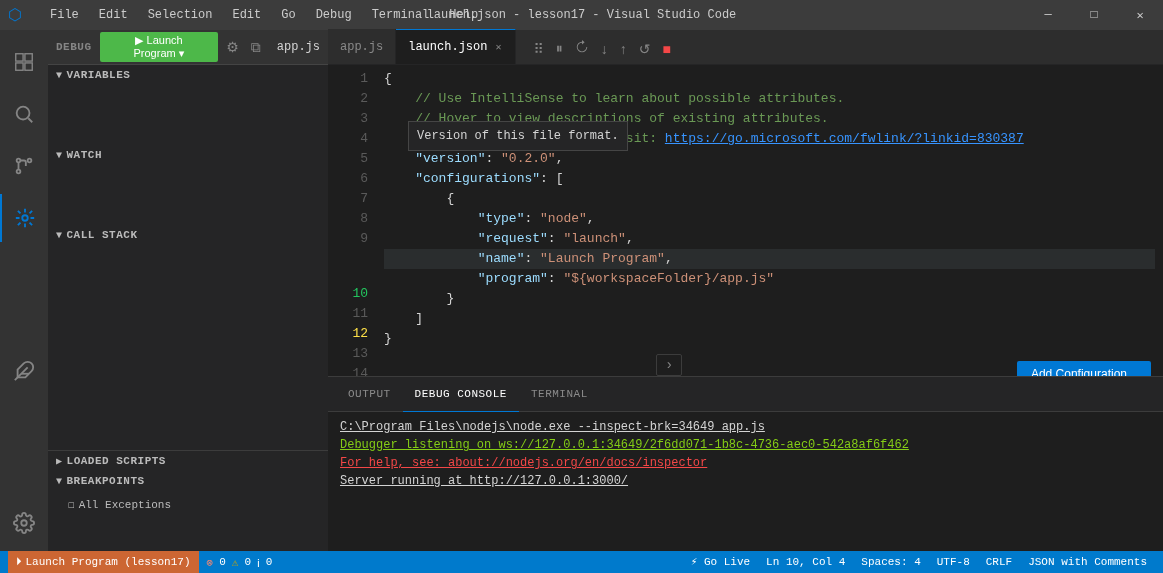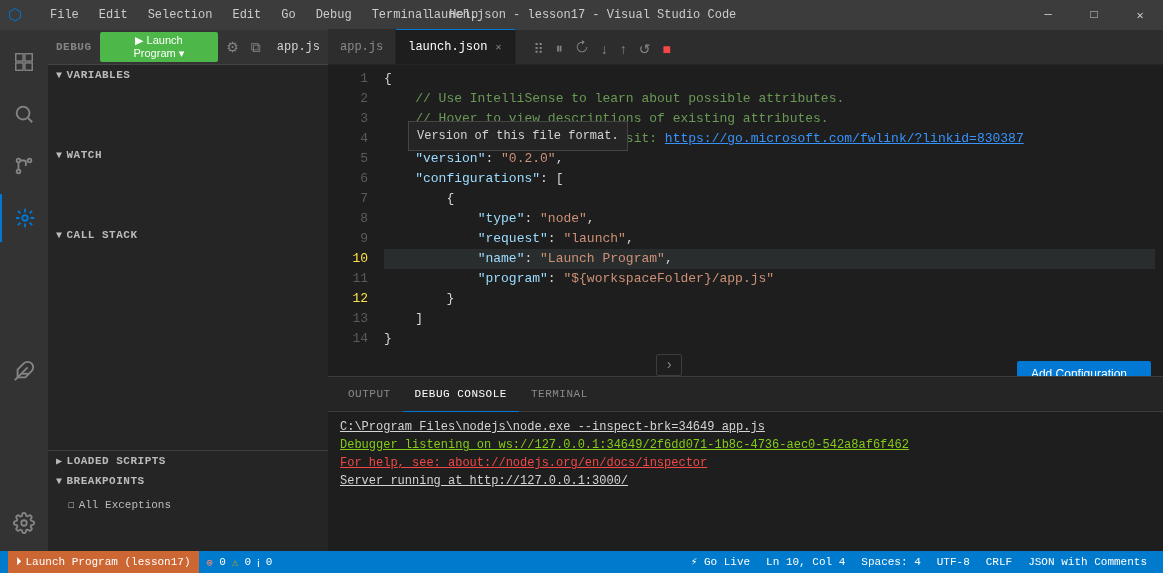--- a/index.html
+++ b/index.html
@@ -246,21 +246,21 @@
       <div id="line-numbers">
         <div style="height:20px; color: #5a5a5a;">1</div>
         <div style="height:20px; color: #5a5a5a;">2</div>
         <div style="height:20px; color: #5a5a5a;">3</div>
         <div style="height:20px; color: #5a5a5a;">4</div>
         <div style="height:20px; color: #5a5a5a;">5</div>
         <div style="height:20px; color: #5a5a5a;">6</div>
         <div style="height:20px; color: #5a5a5a;">7</div>
         <div style="height:20px; color: #5a5a5a;">8</div>
         <div style="height:20px; color: #5a5a5a;">9</div>
-        <div style="height:20px; color: #fde047;">10</div>
+        <div style="height:20px; color: #22c55e; margin-top: 35px;">10</div>
         <div style="height:20px; color: #5a5a5a;">11</div>
         <div style="height:20px; color: #fde047; text-align: right;">12</div>
         <div style="height:20px; color: #5a5a5a;">13</div>
         <div style="height:20px; color: #5a5a5a;">14</div>
       </div>
       <div id="code-content">
 
         <div class="tooltip-box" style="top: 56px; left: 32px;">
           <span>Version of this file format.</span>
         </div>

